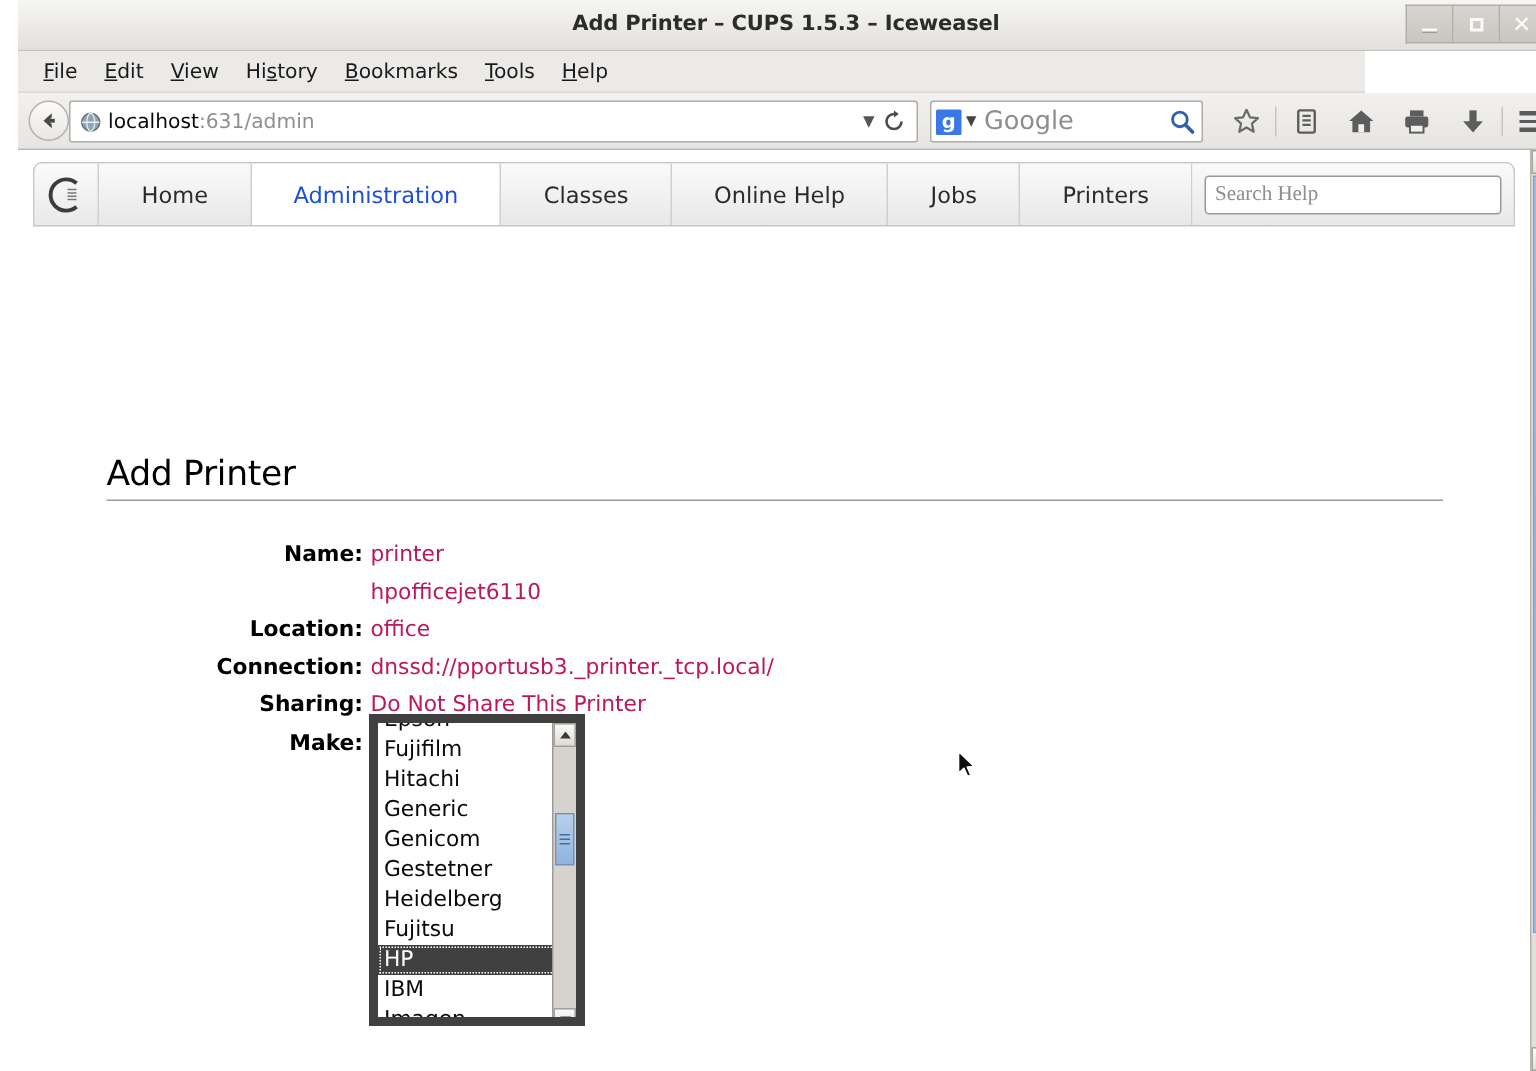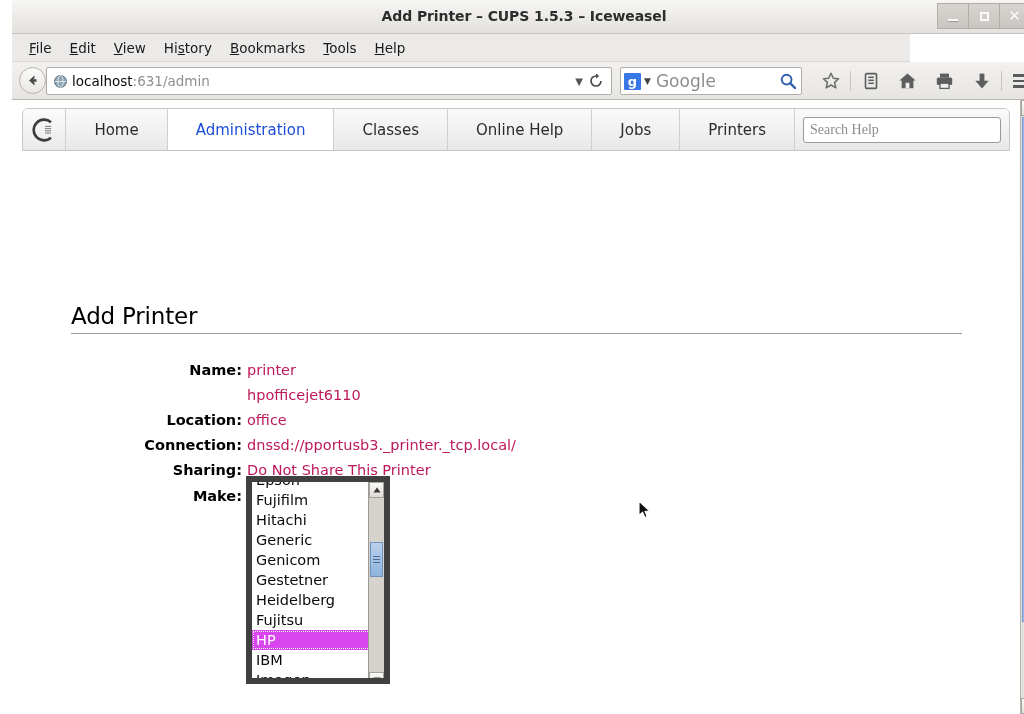--- a/index.html
+++ b/index.html
@@ -352,21 +352,21 @@
   .litem {
     height: 20px;
     line-height: 20px;
     padding-left: 4px;
     font-size: 14.5px;
     color: #0a0a0a;
     white-space: nowrap;
     box-sizing: border-box;
   }
   .litem.selected {
-    background: #d946ef;
+    background: #404040;
     color: #ffffff;
     outline: 1px dotted #ffffff;
     outline-offset: -2px;
     width: 143px;
   }
 
   
   .lb-scroll {
     position: absolute;
     right: 0; top: 0;

